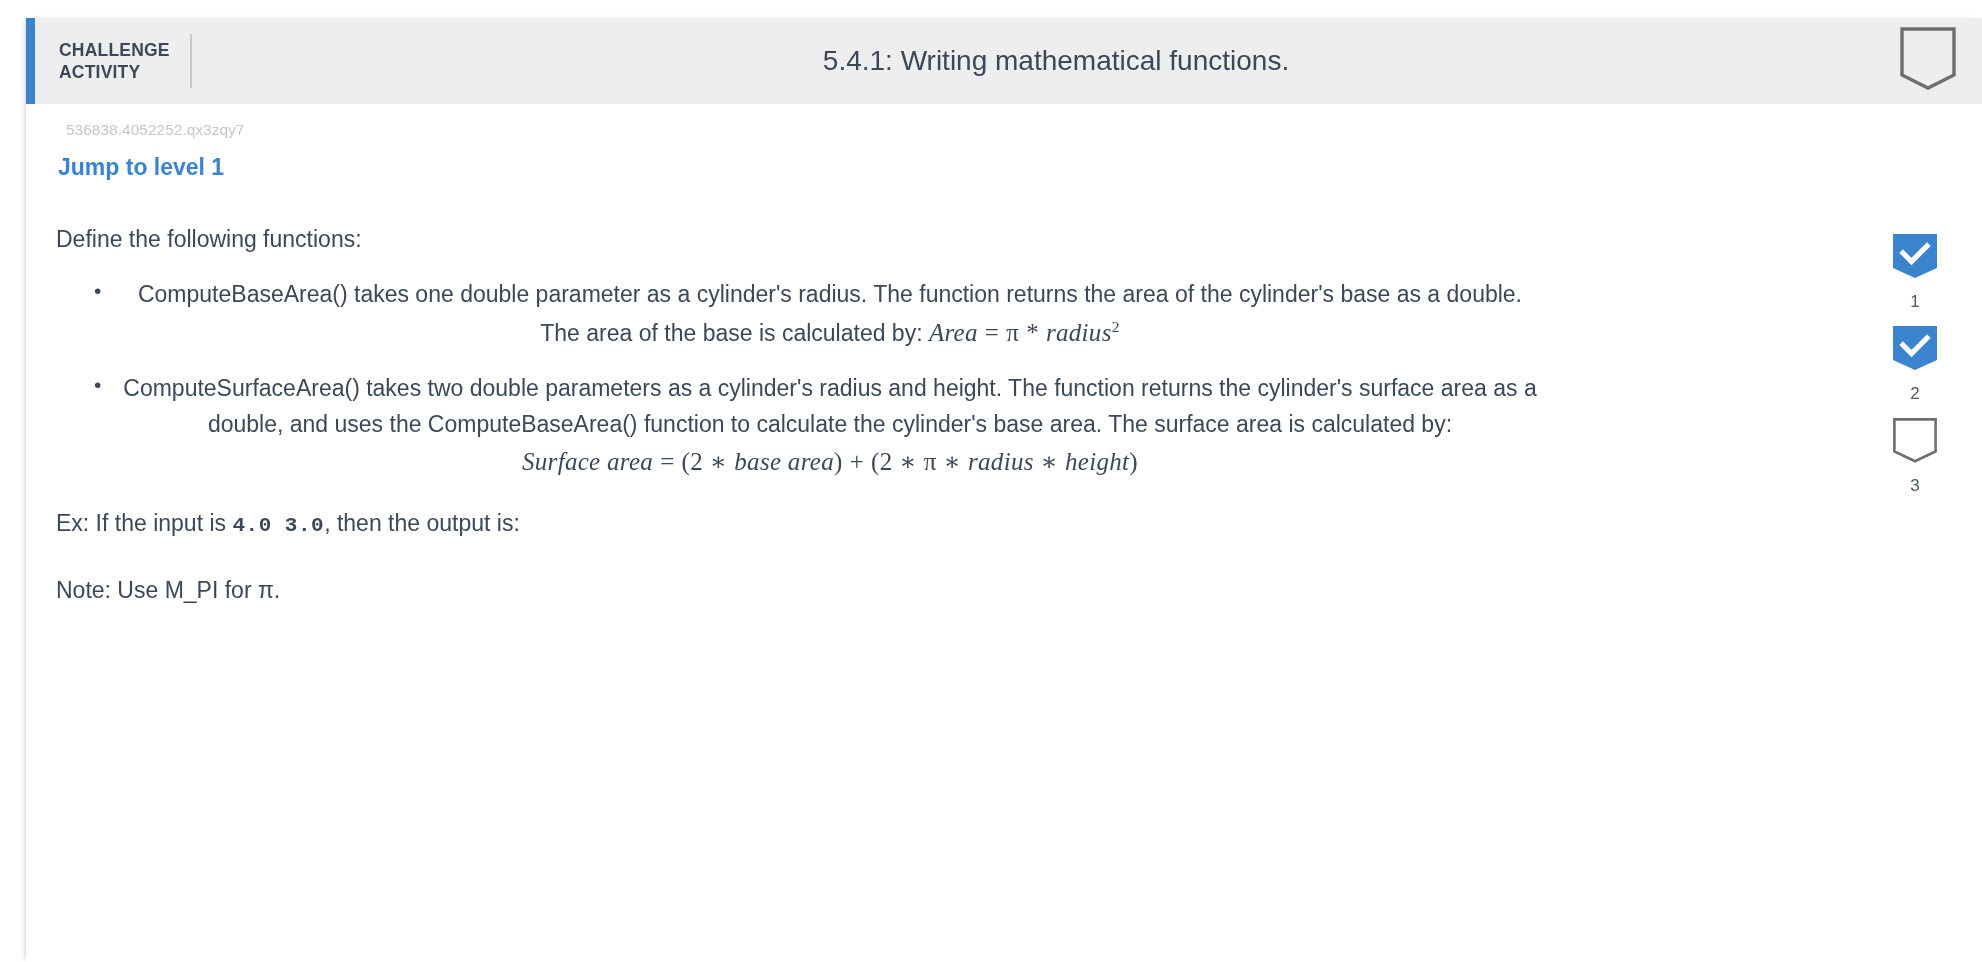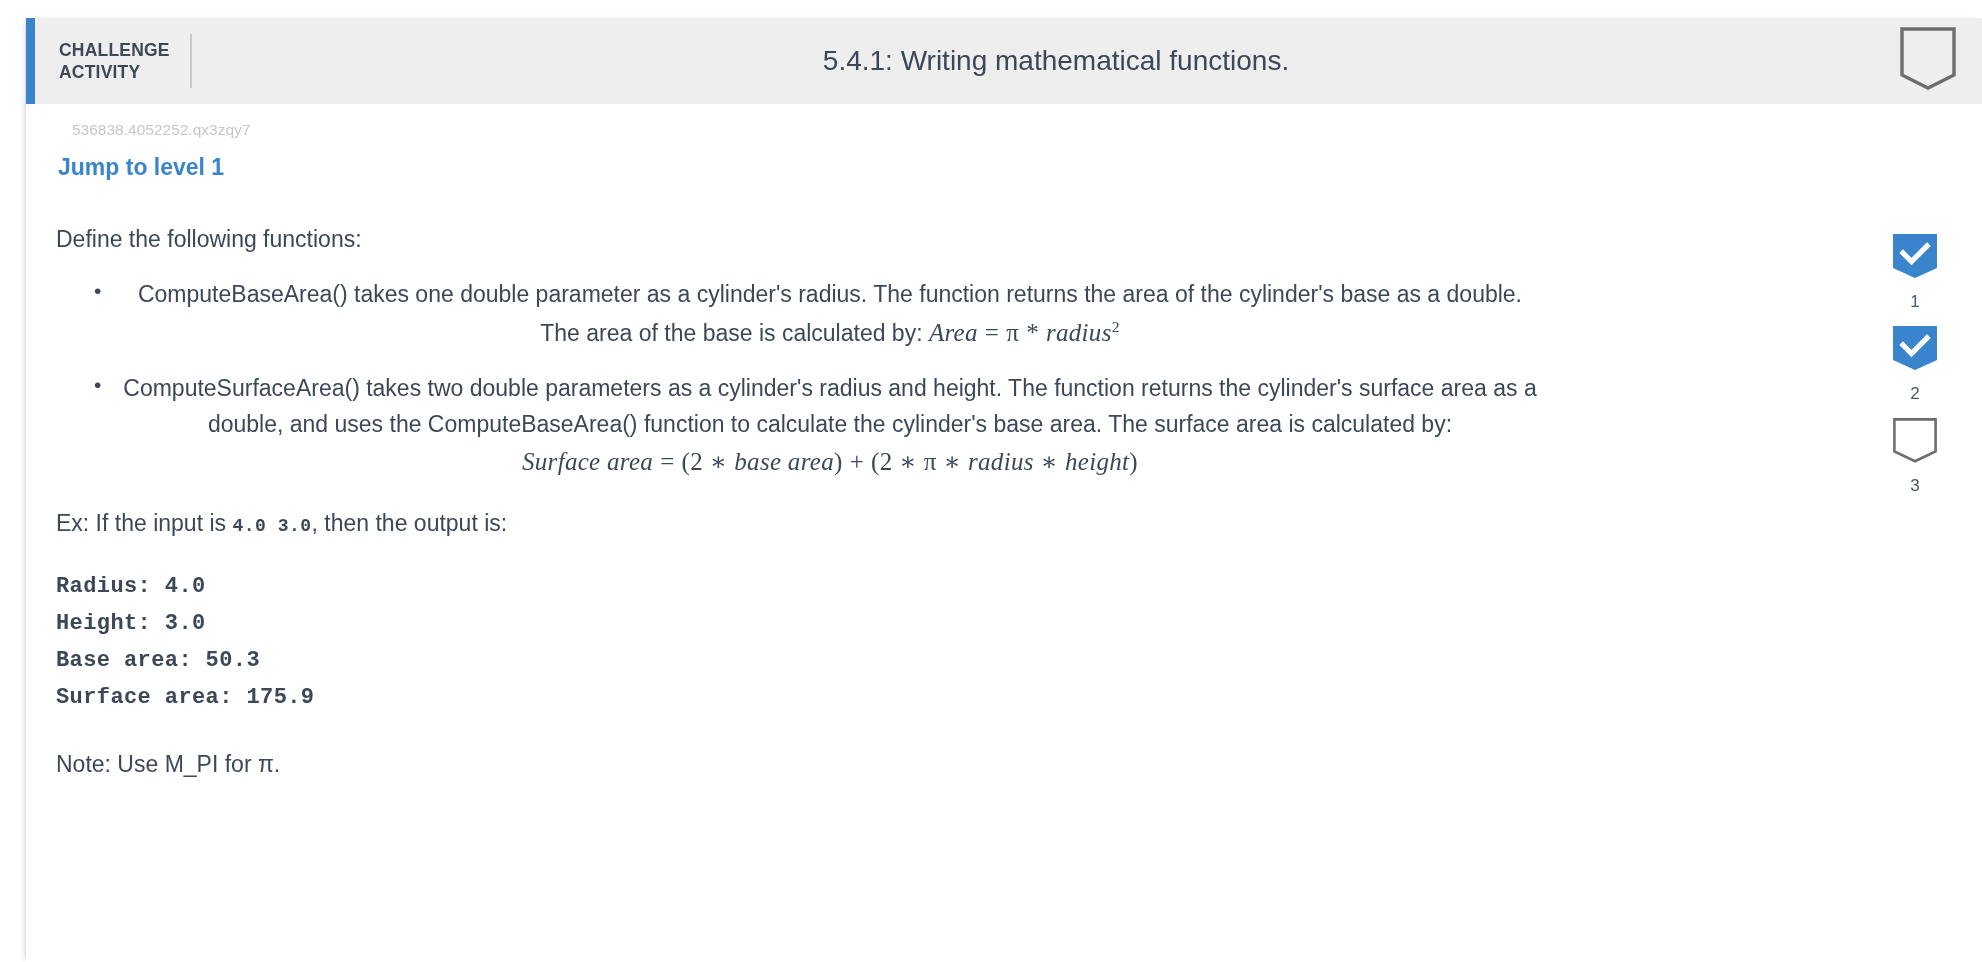--- a/index.html
+++ b/index.html
@@ -81,21 +81,21 @@
 
   
   .card-body {
     position: relative;
     padding: 16px 0 0 0;
   }
   .activity-id {
     font-size: 15.5px;
     color: #c7c7c7;
     padding-left: 28px;
-    margin: 0 0 8px 18px;
+    margin: 0 0 8px 12px;
     line-height: 1.3;
   }
   .content {
     padding: 0 80px 0 30px;
     margin-top: 38px;
   }
   .jump-link {
     display: inline-block;
     margin: 6px 0 4px 32px;
     font-size: 23px;
@@ -154,21 +154,21 @@
   .math sup {
     font-size: 0.62em;
     font-style: normal;
     vertical-align: super;
     line-height: 0;
   }
   .math .paren { font-style: normal; }
 
   code.inline-code {
     font-family: "Liberation Mono", "DejaVu Sans Mono", monospace;
-    font-size: 18px;
+    font-size: 21px;
     font-weight: bold;
     color: #3c4858;
     letter-spacing: 0.5px;
   }
 
   pre.output-block {
     font-family: "Liberation Mono", "DejaVu Sans Mono", monospace;
     font-size: 22px;
     font-weight: bold;
     color: #3c4858;
@@ -248,24 +248,20 @@
           </li>
 
           <li>
             <span>ComputeSurfaceArea() takes two double parameters as a cylinder's radius and height. The function returns the cylinder's surface area as a double, and uses the ComputeBaseArea() function to calculate the cylinder's base area. The surface area is calculated by: </span><span class="math"><span>Surface area</span><span class="op">=</span><span class="paren">(</span><span class="num">2</span><span class="op">∗</span><span>base area</span><span class="paren">)</span><span class="op">+</span><span class="paren">(</span><span class="num">2</span><span class="op">∗</span><span class="pi">π</span><span class="op">∗</span><span>radius</span><span class="op">∗</span><span>height</span><span class="paren">)</span></span>
           </li>
 
         </ul>
 
         <p class="para tight"><span>Ex: If the input is </span><code class="inline-code">4.0  3.0</code><span>, then the output is:</span></p>
 
-        <pre class="output-block"><span>Radius: 4.0</span>
-<span>Height: 3.0</span>
-<span>Base area: 50.3</span>
-<span>Surface area: 175.9</span></pre>
 
         <p class="para">Note: Use M_PI for π.</p>
 
       </div>
 
       
       <div class="steps">
 
         <div class="step">
           <span class="banner">

